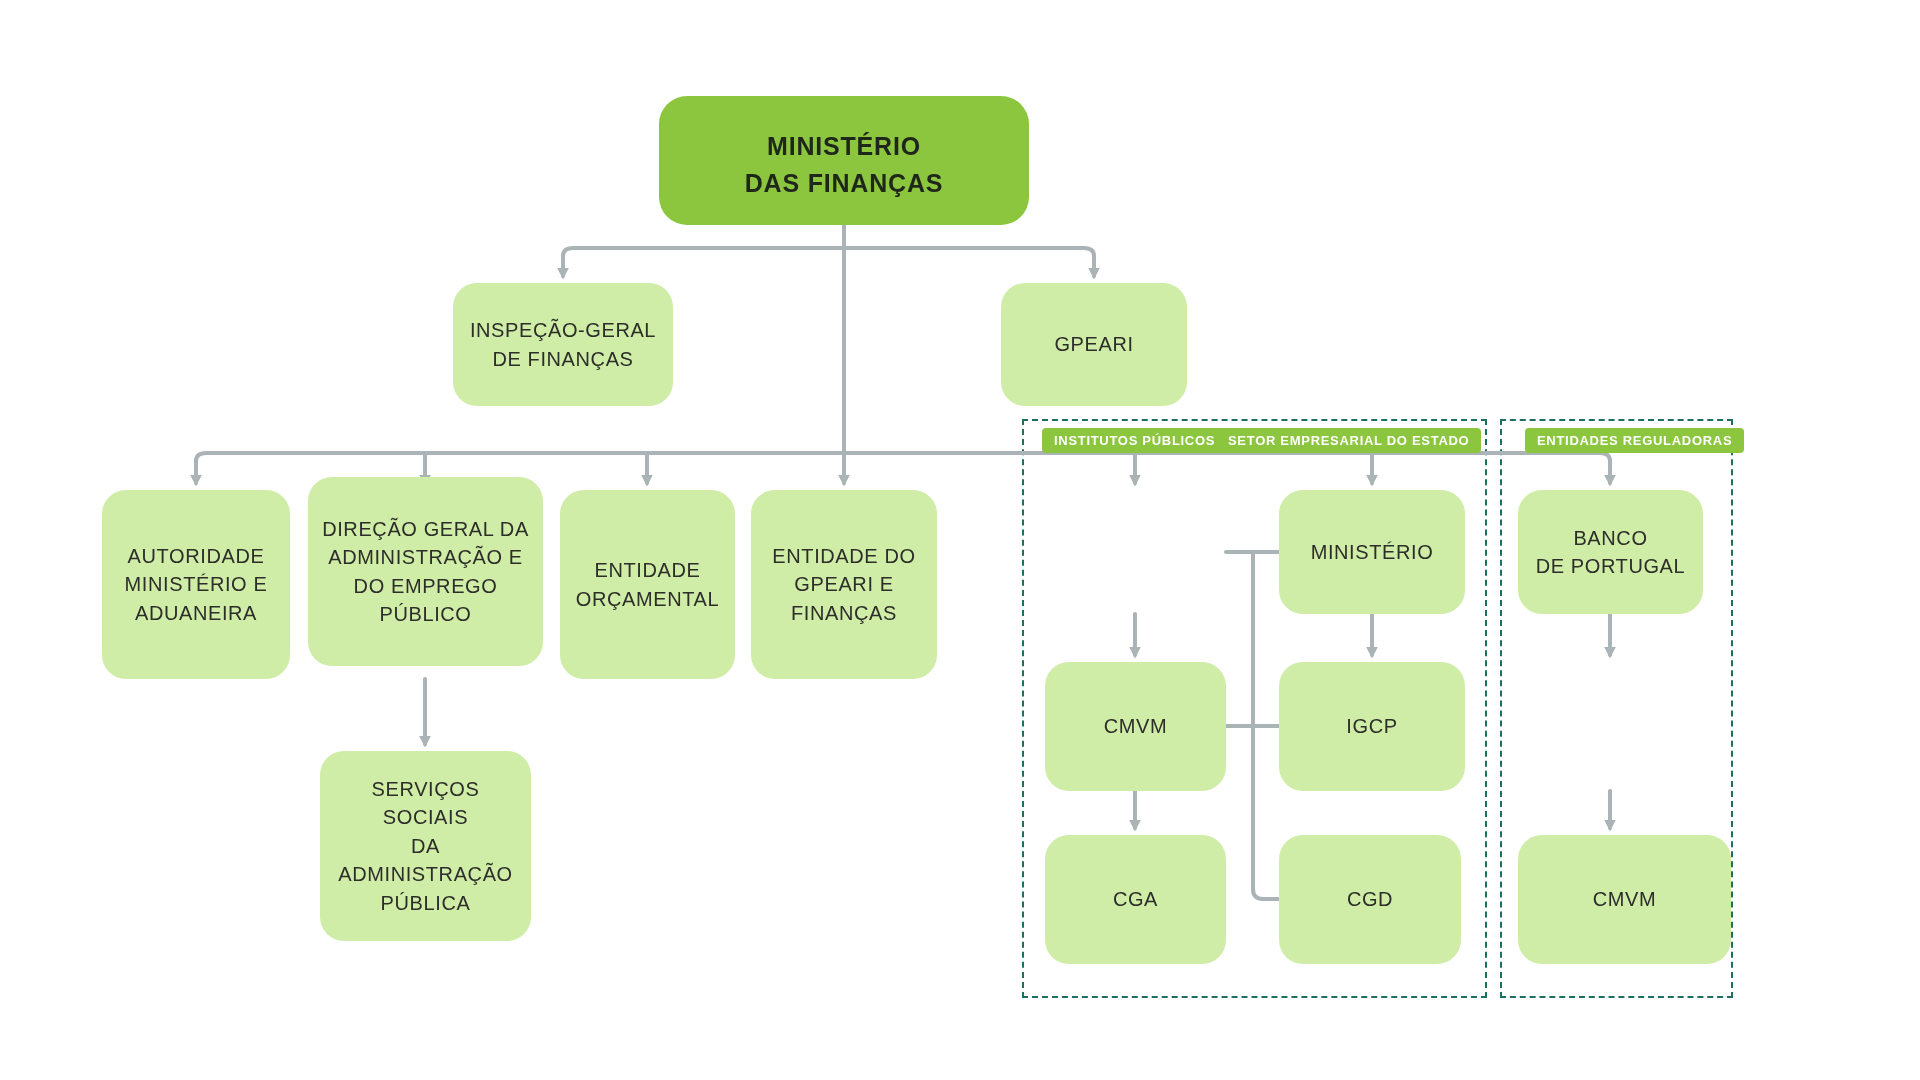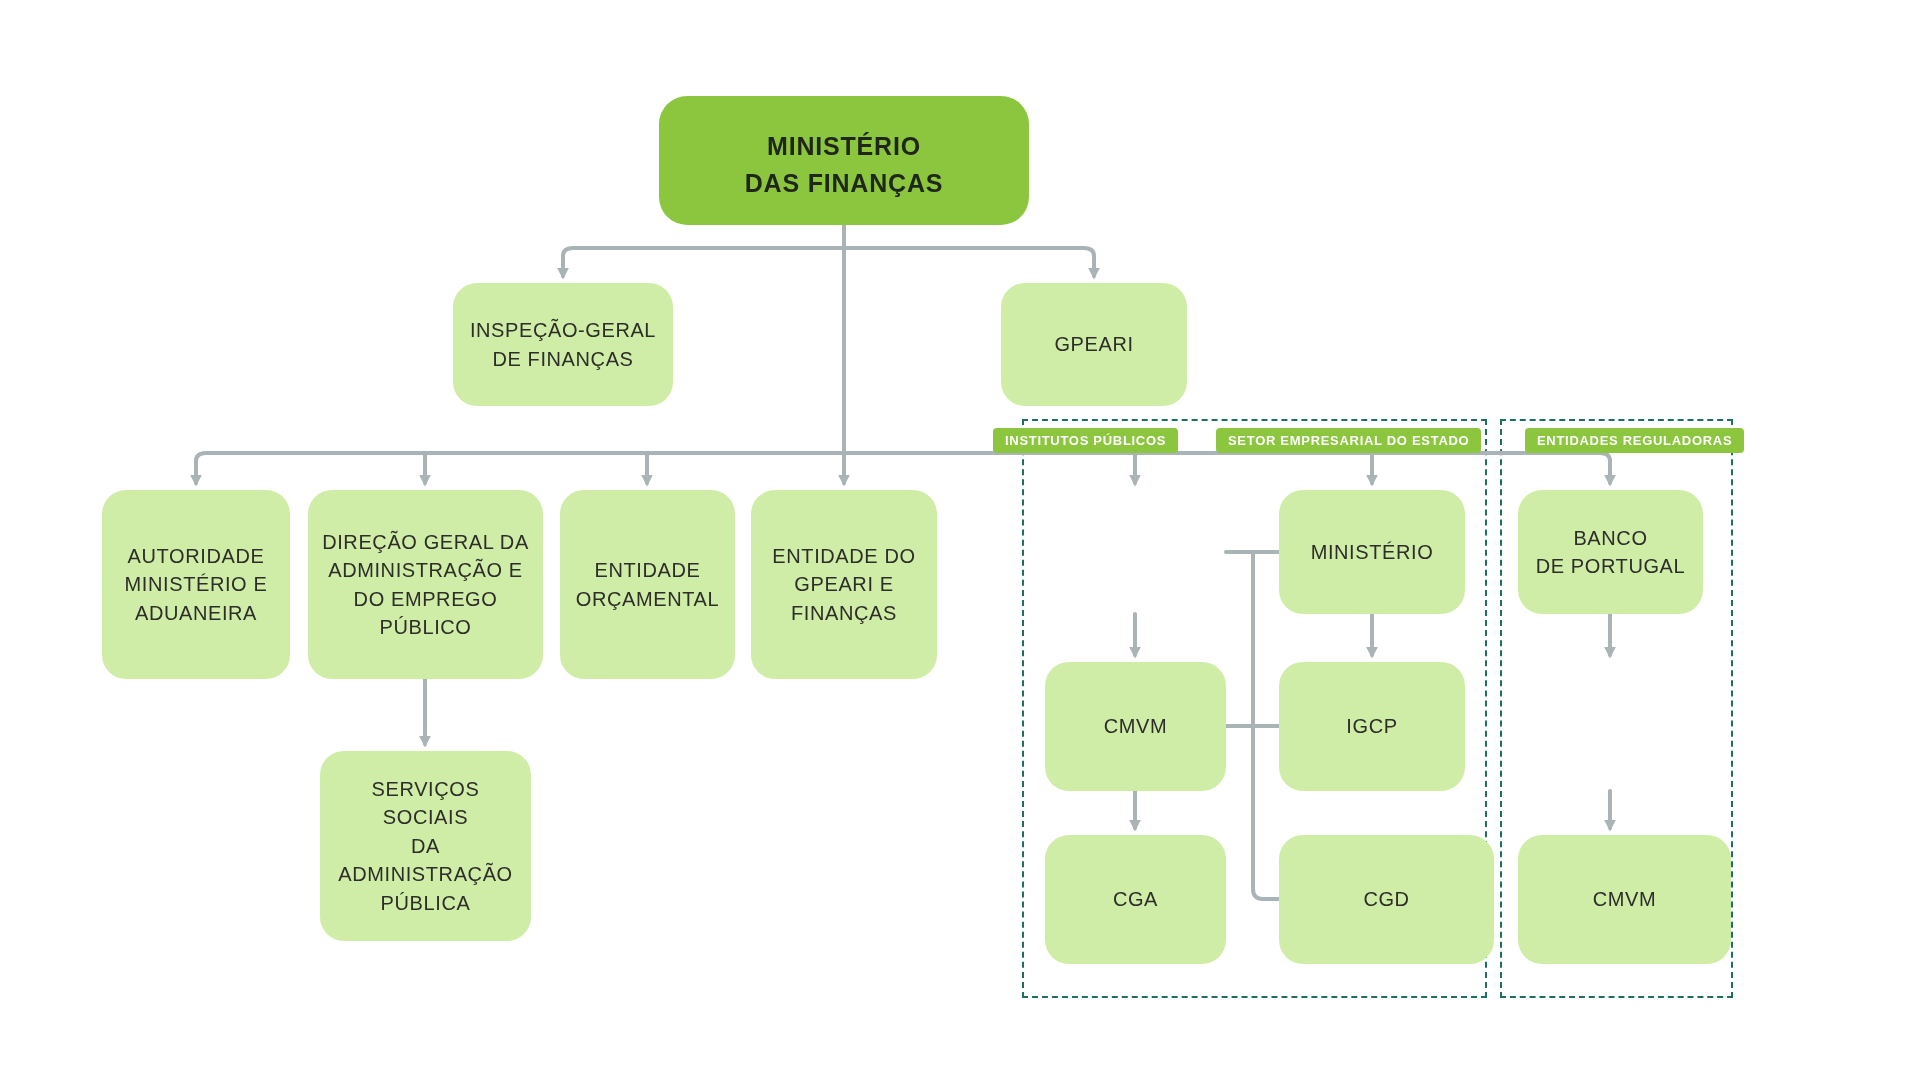--- a/index.html
+++ b/index.html
@@ -101,21 +101,21 @@
       <path marker-end="url(#arrow)" d="M 1135 791 L 1135 828"></path>
       <path marker-end="url(#arrow)" d="M 1372 614 L 1372 655"></path>
       <path marker-end="url(#arrow)" d="M 1610 614 L 1610 655"></path>
       <path marker-end="url(#arrow)" d="M 1610 791 L 1610 828"></path>
       <path d="M 1226 552 L 1279 552"></path>
       <path d="M 1226 726 L 1279 726"></path>
       <path d="M 1253 552 L 1253 889 Q 1253 899 1263 899 L 1279 899"></path>
     </g>
   </svg>
 
-  <div class="badge" style="left:993px;top:428px">INSTITUTOS PÚBLICOS</div>
+  <div class="badge" style="left:1042px;top:428px">INSTITUTOS PÚBLICOS</div>
   <div class="badge" style="left:1216px;top:428px">SETOR EMPRESARIAL DO ESTADO</div>
   <div class="badge" style="left:1525px;top:428px">ENTIDADES REGULADORAS</div>
 
   <div class="node root" style="left:659px;top:96px;width:370px;height:129px">
     <span class="label">MINISTÉRIO
 DAS FINANÇAS</span>
   </div>
 
   <div class="node" style="left:453px;top:283px;width:220px;height:123px">
     <span class="label">INSPEÇÃO-GERAL
@@ -125,21 +125,21 @@
   <div class="node" style="left:1001px;top:283px;width:186px;height:123px">
     <span class="label">GPEARI</span>
   </div>
 
   <div class="node" style="left:102px;top:490px;width:188px;height:189px">
     <span class="label">AUTORIDADE
 MINISTÉRIO E
 ADUANEIRA</span>
   </div>
 
-  <div class="node" style="left:308px;top:490px;width:235px;height:189px">
+  <div class="node" style="left:308px;top:477px;width:235px;height:189px">
     <span class="label">DIREÇÃO GERAL DA
 ADMINISTRAÇÃO E
 DO EMPREGO
 PÚBLICO</span>
   </div>
 
   <div class="node" style="left:560px;top:490px;width:175px;height:189px">
     <span class="label">ENTIDADE
 ORÇAMENTAL</span>
   </div>
@@ -167,21 +167,21 @@
   </div>
 
   <div class="node" style="left:1279px;top:490px;width:186px;height:124px">
     <span class="label">MINISTÉRIO</span>
   </div>
 
   <div class="node" style="left:1279px;top:662px;width:186px;height:129px">
     <span class="label">IGCP</span>
   </div>
 
-  <div class="node" style="left:1279px;top:835px;width:215px;height:129px">
+  <div class="node" style="left:1279px;top:835px;width:182px;height:129px">
     <span class="label">CGD</span>
   </div>
 
   <div class="node" style="left:1518px;top:490px;width:185px;height:124px">
     <span class="label">BANCO
 DE PORTUGAL</span>
   </div>
 
 
   <div class="node" style="left:1518px;top:835px;width:213px;height:129px">

